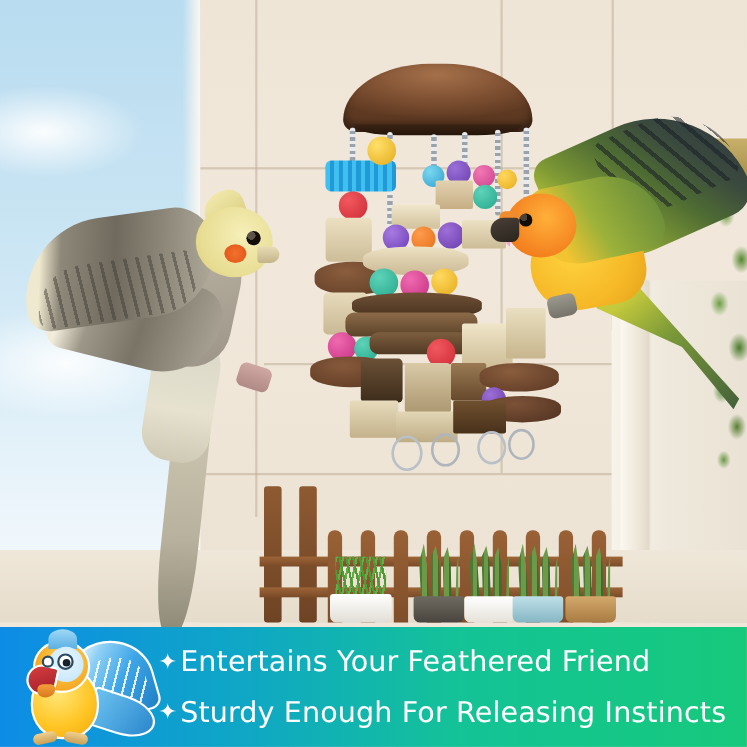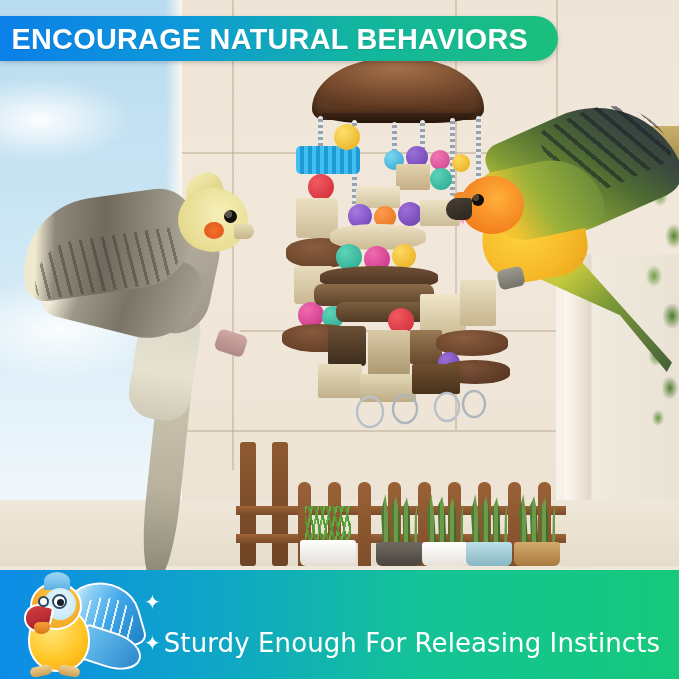--- a/index.html
+++ b/index.html
@@ -519,23 +519,20 @@
       <div class="conure-body"></div>
       <div class="conure-wing2"></div>
       <div class="conure-foot"></div>
       <div class="conure-head"></div>
       <div class="conure-cere"></div>
       <div class="conure-beak"></div>
       <div class="conure-eye"></div>
     </div>
   </div>
 
-  <div class="top-banner">
-    <span class="txt">ENCOURAGE NATURAL BEHAVIORS</span>
-  </div>
 
   <div class="bottom-banner">
 
     <div class="mascot">
       <div class="p-wing"></div>
       <div class="p-tail"></div>
       <div class="p-body"></div>
       <div class="p-foot l"></div>
       <div class="p-foot r"></div>
       <div class="p-head"></div>
@@ -543,20 +540,21 @@
       <div class="p-face"></div>
       <div class="p-beak"></div>
       <div class="p-beak-low"></div>
       <div class="p-eye2"></div>
       <div class="p-eye"></div>
     </div>
 
     <div class="bullets">
       <div class="bullet">
         <span class="star">✦</span>
+        <span class="label">Entertains Your Feathered Friend</span>
       </div>
       <div class="bullet">
         <span class="star">✦</span>
         <span class="label">Sturdy Enough For Releasing Instincts</span>
       </div>
     </div>
   </div>
 
 </div>
 

